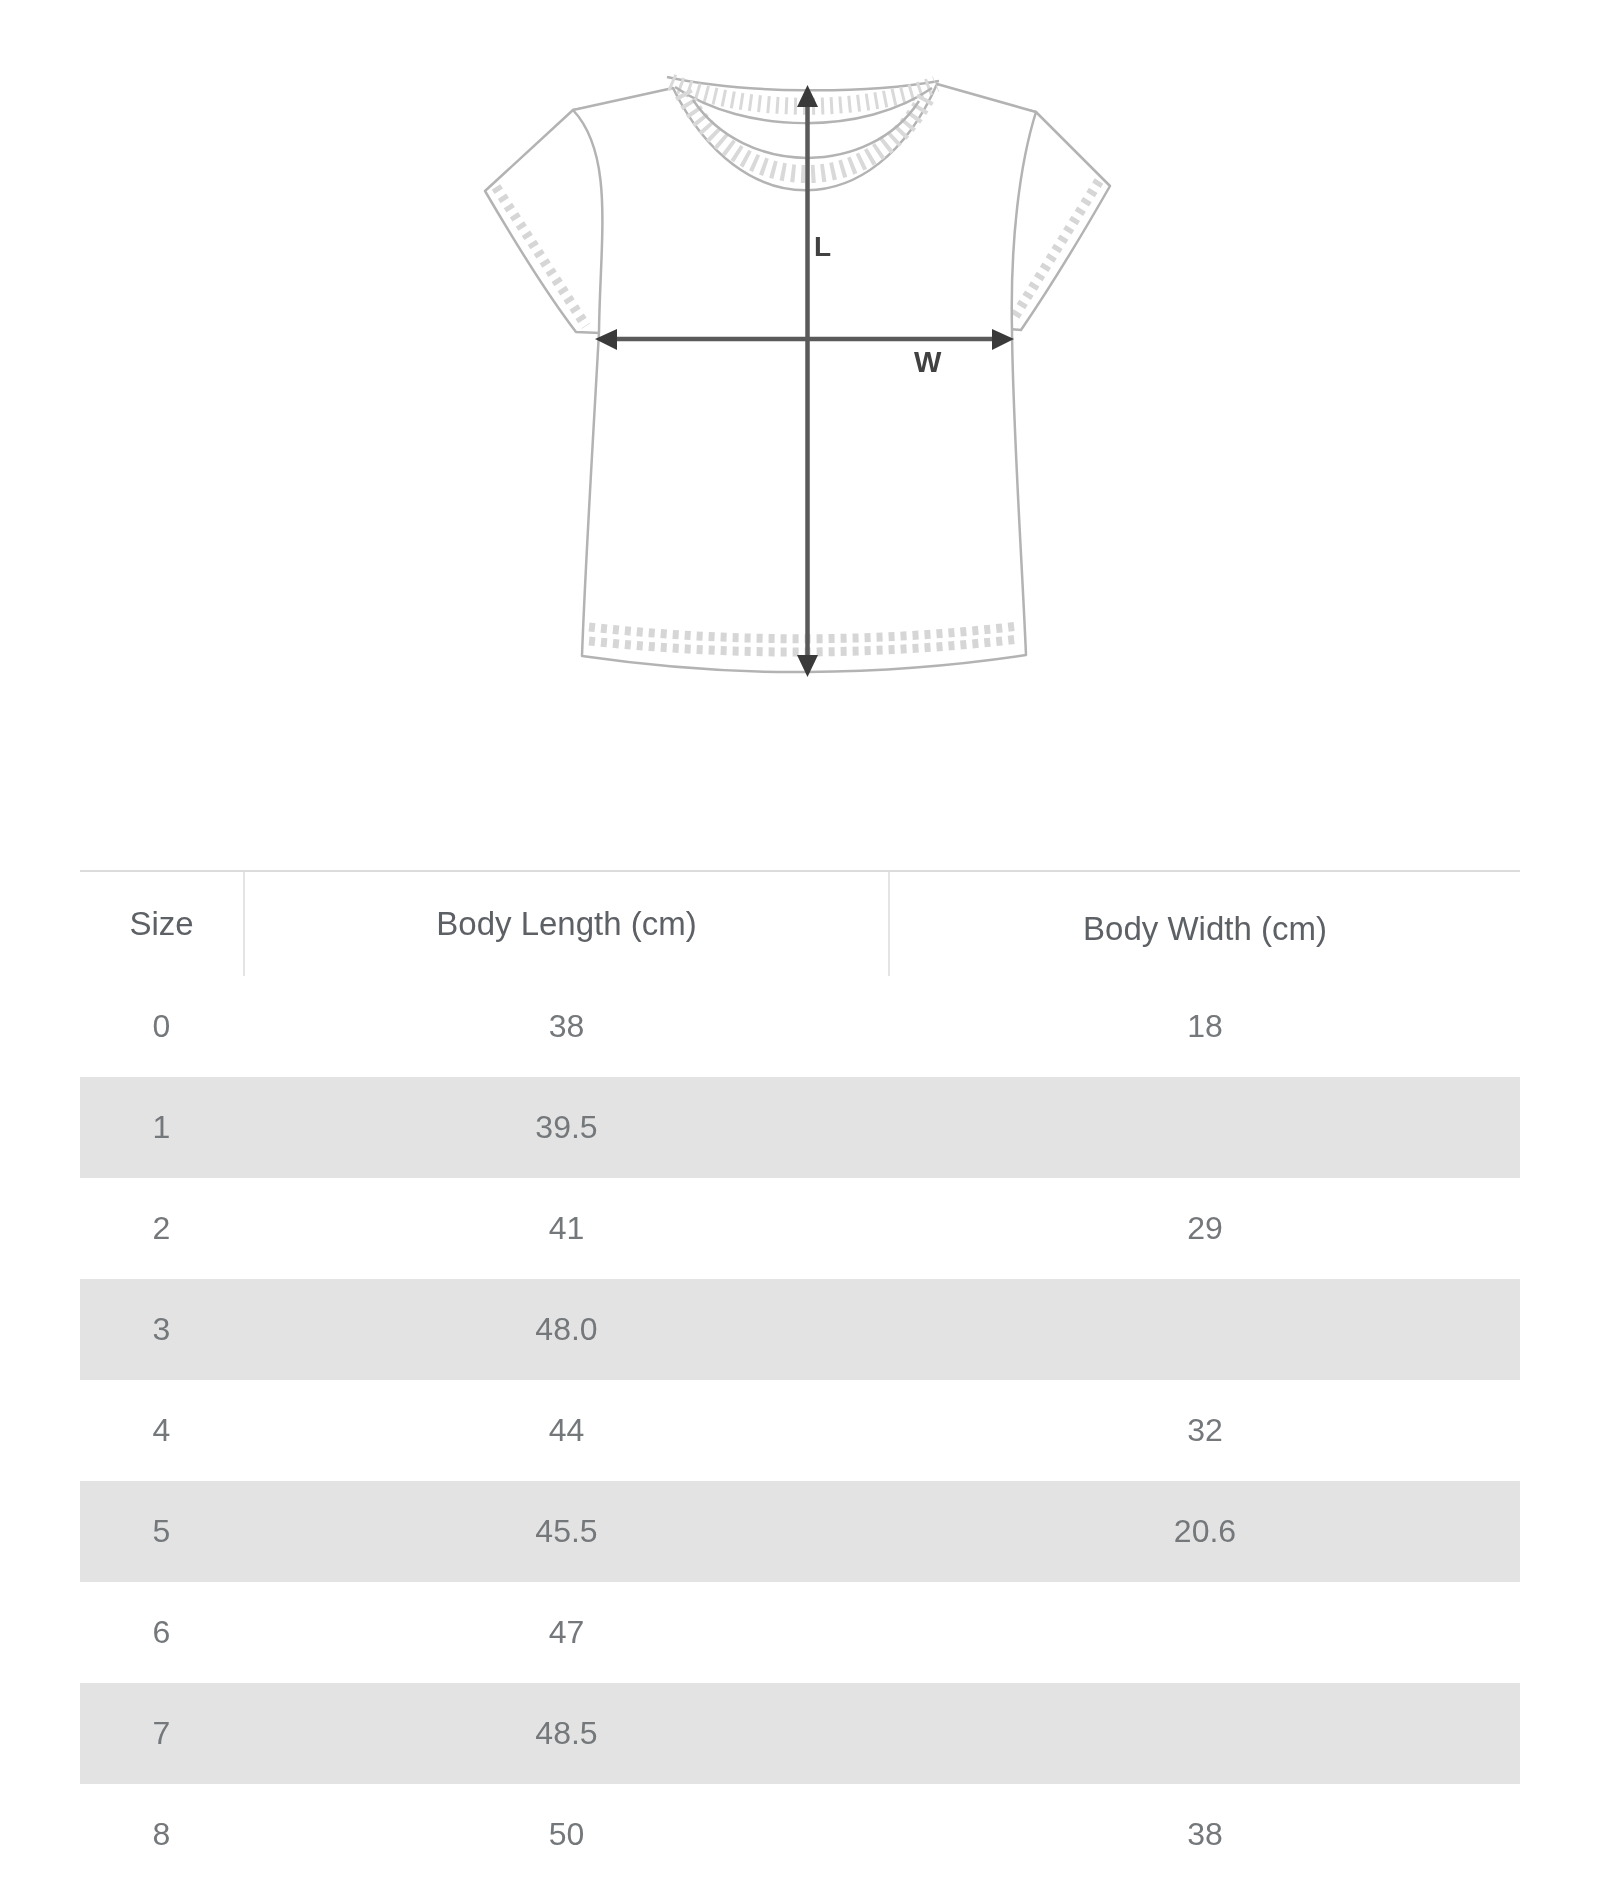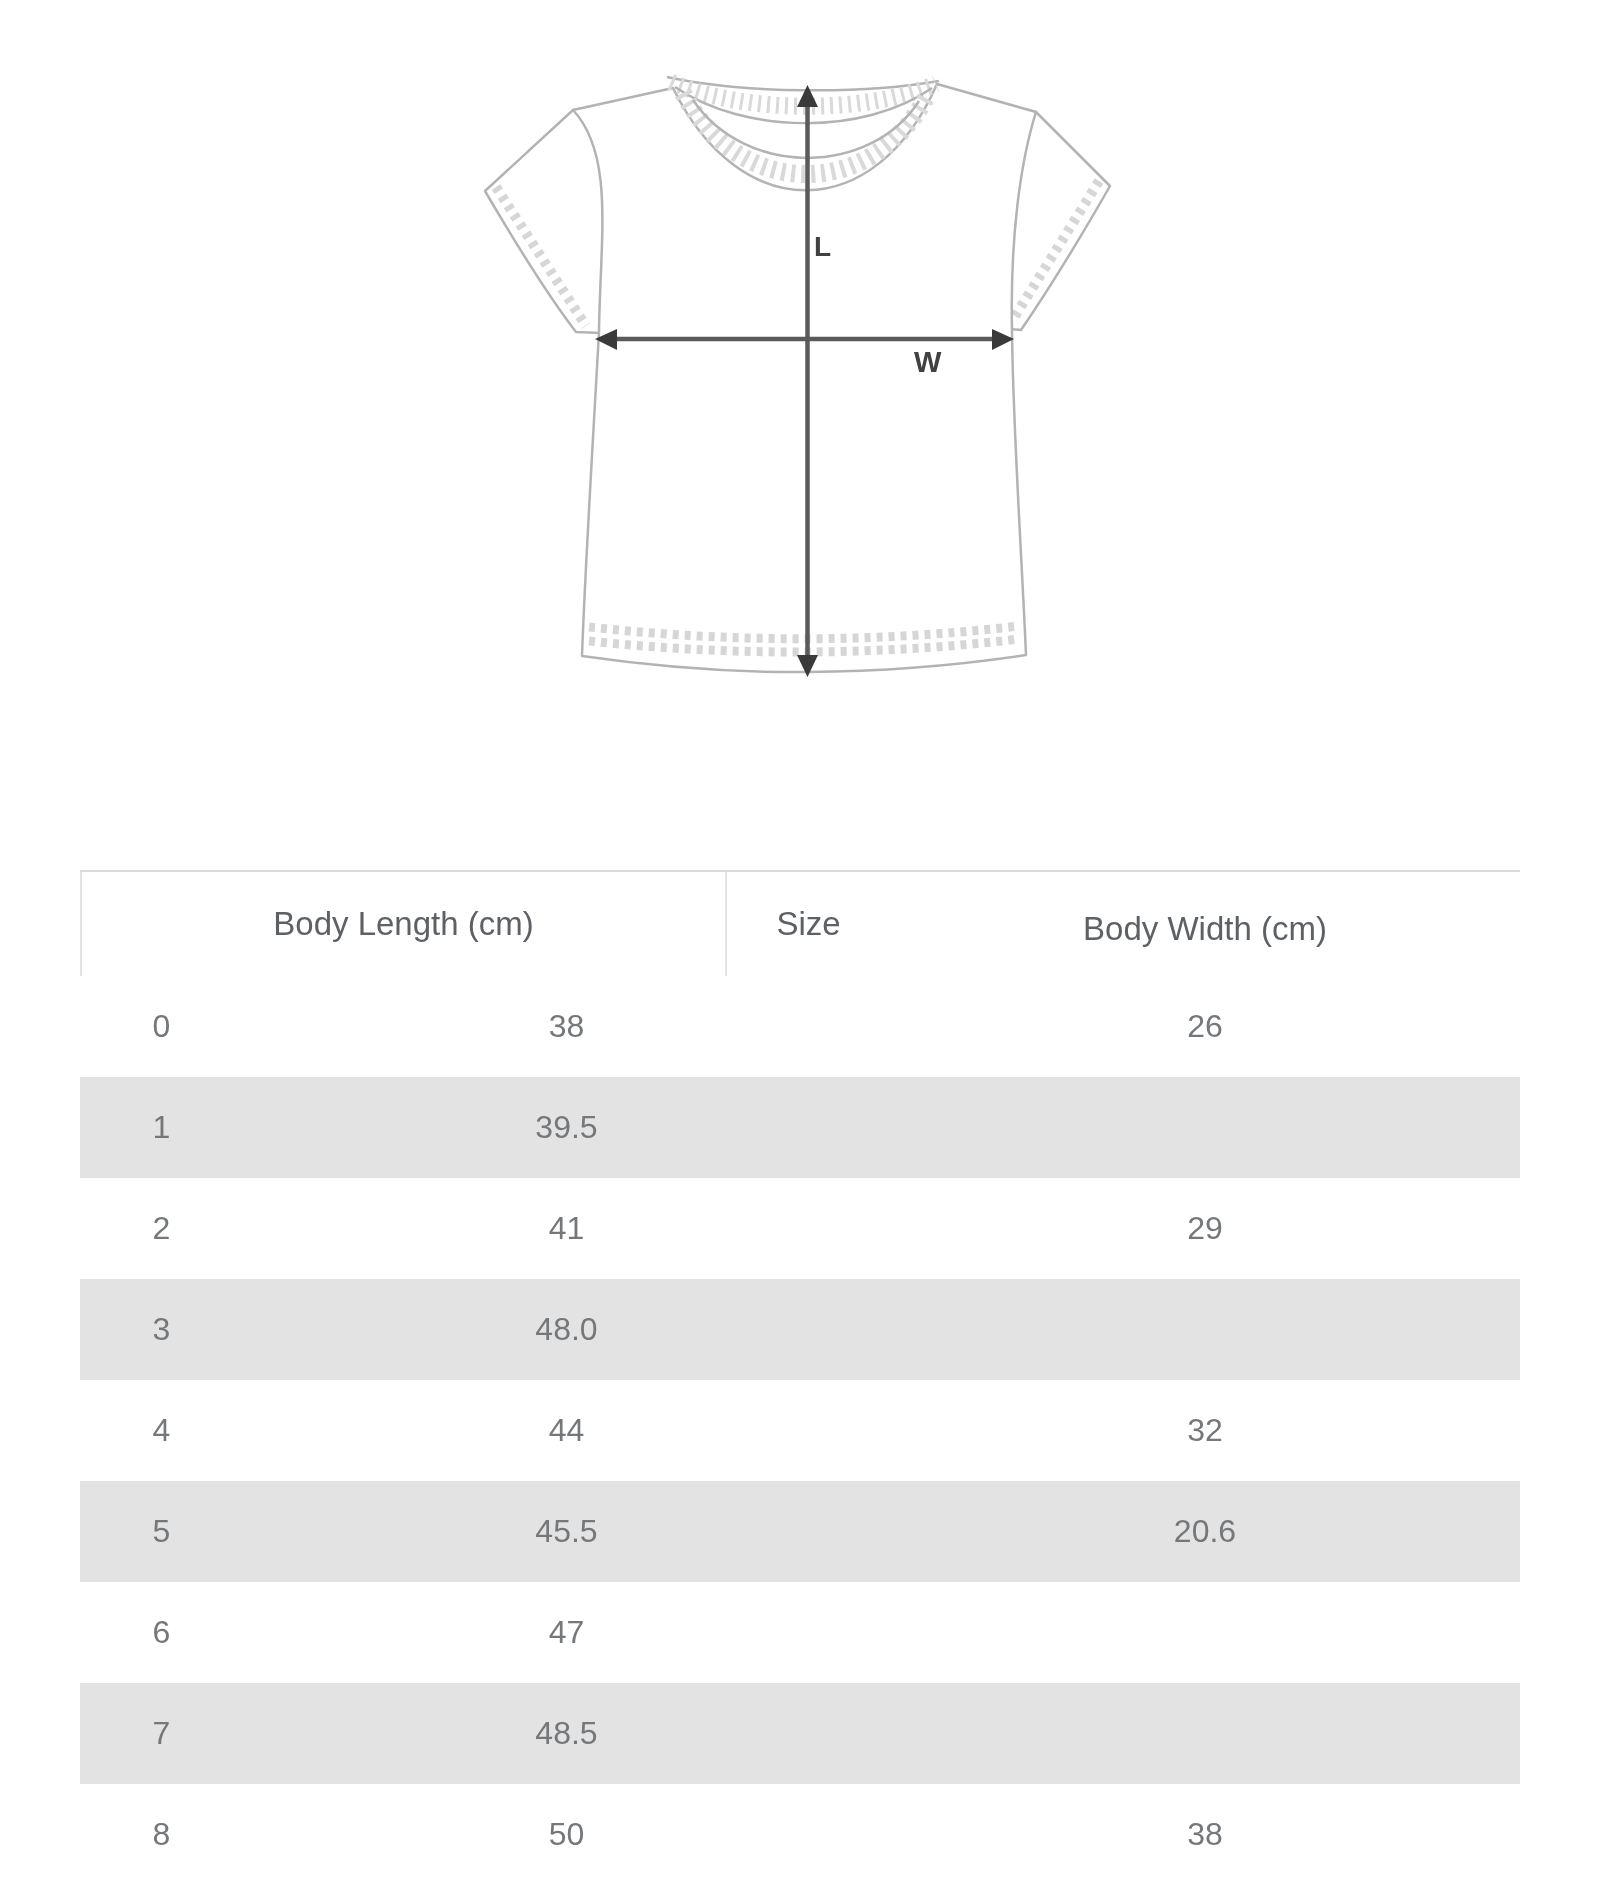--- a/index.html
+++ b/index.html
@@ -78,29 +78,29 @@
       <polygon points="595,339 617,329 617,350" fill="#3a3a3a"></polygon>
       <polygon points="1014,339 992,329 992,350" fill="#3a3a3a"></polygon>
 
       <text x="814" y="256" font-size="28" font-weight="700" fill="#414141" font-family="Liberation Sans, sans-serif">L</text>
       <text x="914" y="372" font-size="29" font-weight="700" fill="#414141" font-family="Liberation Sans, sans-serif">W</text>
     </svg>
   </div>
 
   <div class="size-table">
     <div class="thead">
+      <div class="th c1">Size</div>
       <div class="th c2">Body Length (cm)</div>
-      <div class="th c1">Size</div>
       <div class="th c3">Body Width (cm)</div>
     </div>
     <div id="tbody">
         <div class="trow">
           <div class="td c1">0</div>
           <div class="td c2">38</div>
-          <div class="td c3">26</div>
+          <div class="td c3">18</div>
         </div>
         <div class="trow alt">
           <div class="td c1">1</div>
           <div class="td c2">39.5</div>
         </div>
         <div class="trow">
           <div class="td c1">2</div>
           <div class="td c2">41</div>
           <div class="td c3">29</div>
         </div>

